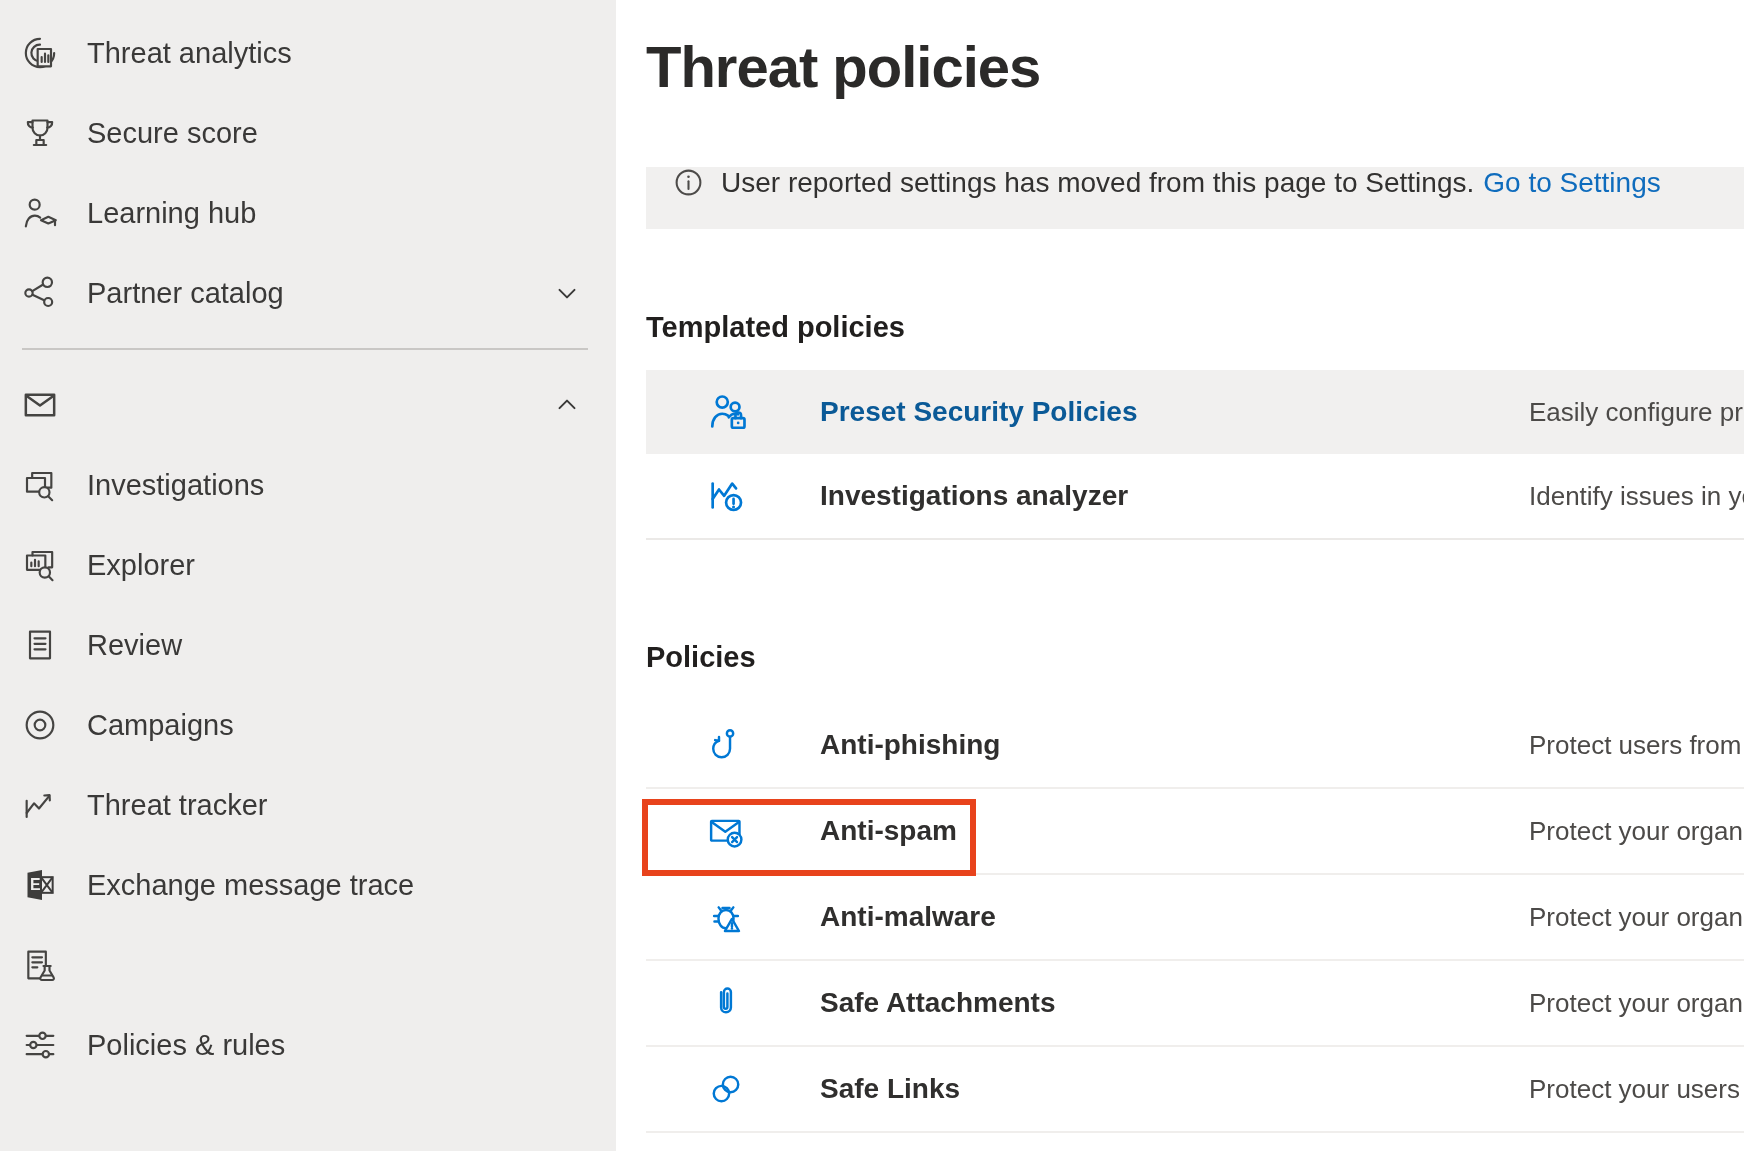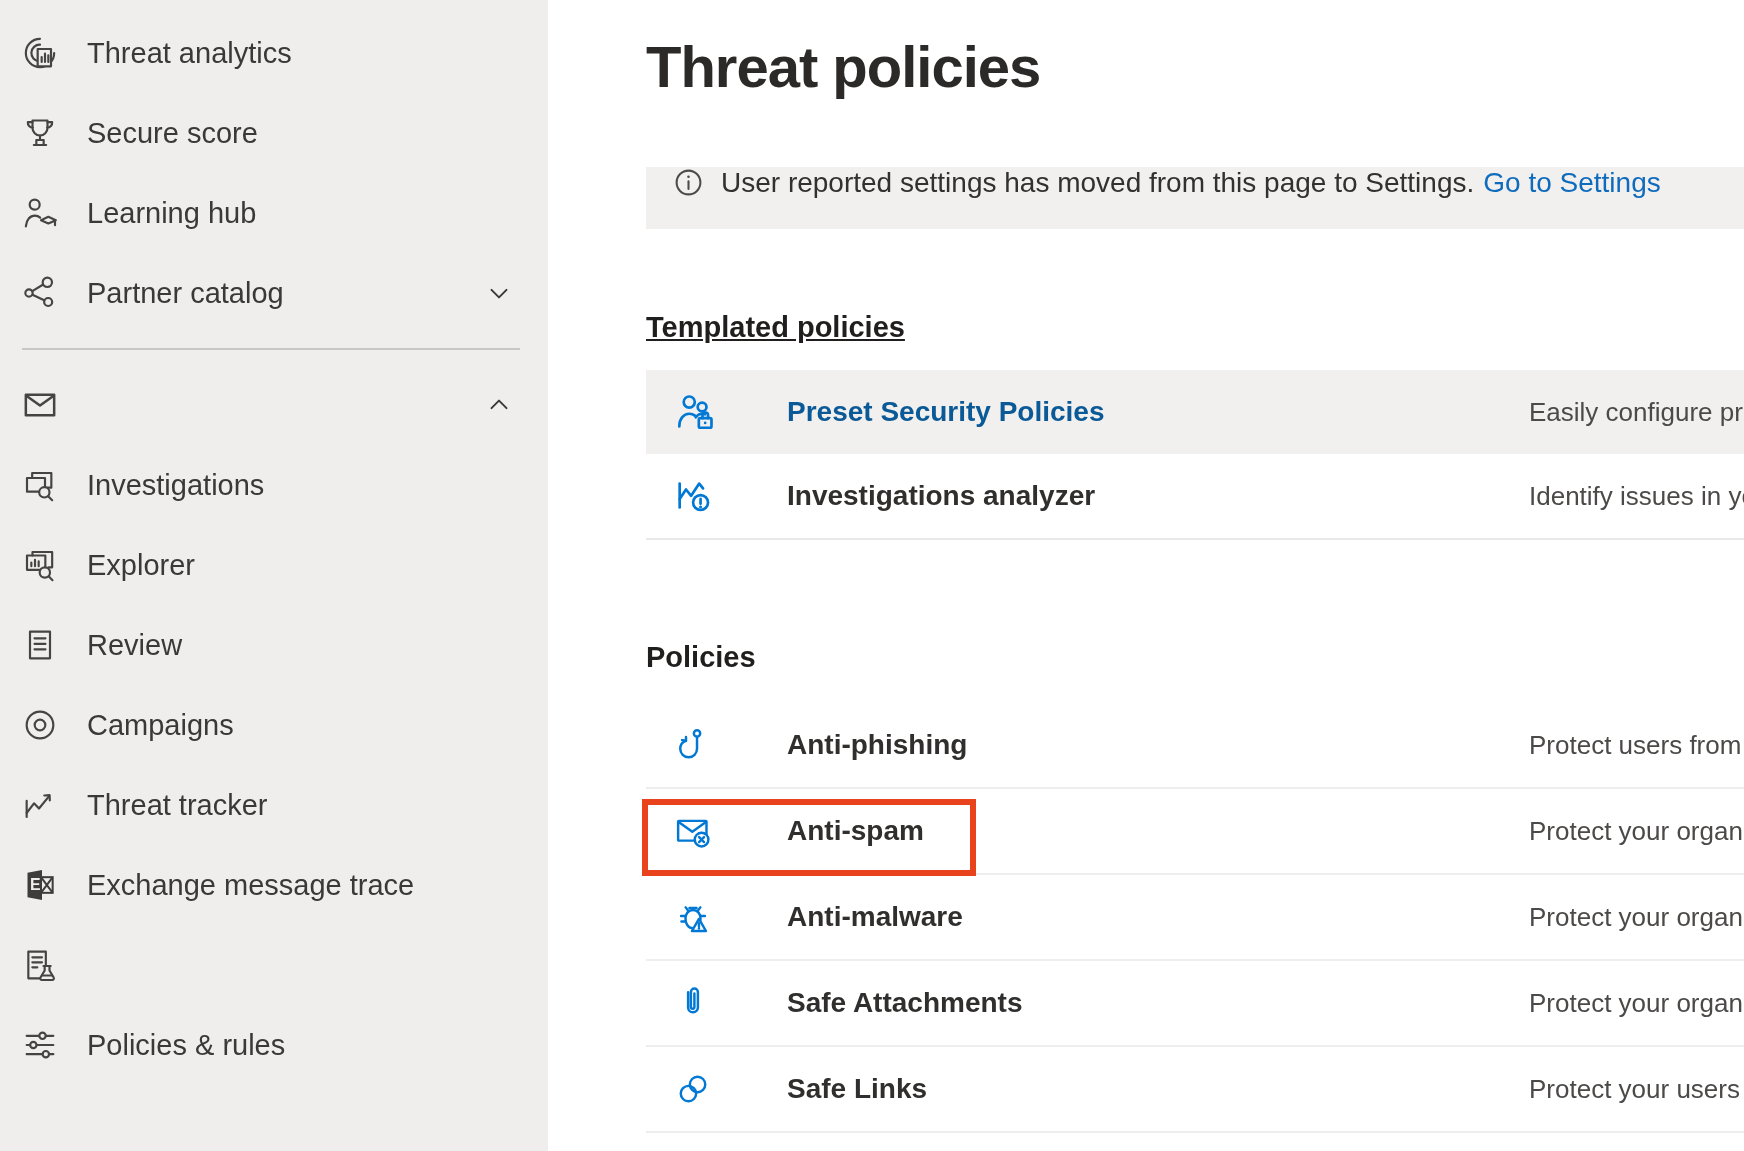--- a/index.html
+++ b/index.html
@@ -4,21 +4,21 @@
 <style>
   * { margin:0; padding:0; box-sizing:border-box; }
   html,body { background:#fff; }
   .page {
     position:relative; width:1744px; height:1151px; overflow:hidden;
     background:#ffffff; color:#323130;
     font-family:"Liberation Sans","DejaVu Sans",sans-serif;
   }
   
   .sidebar {
-    position:absolute; left:0; top:0; width:548px; height:1151px;
+    position:absolute; left:0; top:0; width:616px; height:1151px;
     background:#efeeed; padding-top:13px;
   }
   .nav-item {
     display:flex; align-items:center; height:80px;
     padding:0 34px 0 20px; font-size:29px; color:#3a3938; cursor:pointer;
   }
   .nav-icon { width:40px; height:40px; flex:0 0 40px; margin-right:27px; color:#454442; }
   .nav-icon svg { width:100%; height:100%; display:block; }
   .nav-label { white-space:nowrap; }
   .nav-item.bold .nav-label { font-weight:bold; color:#272625; }
@@ -36,26 +36,26 @@
     font-size:28px; color:#323130;
   }
   .banner-info { width:31px; height:31px; flex:0 0 31px; margin:0 17px 0 27px; color:#4d4b49; }
   .banner-info svg { width:100%; height:100%; display:block; }
   .banner-text { white-space:nowrap; }
   .banner-link { color:#0f6cbd; margin-left:9px; white-space:nowrap; cursor:pointer; text-decoration:none; }
   .section-heading {
     position:absolute; left:646px; font-size:29px; font-weight:bold; color:#211f1e;
     white-space:nowrap;
   }
-  #heading-templated { top:311px;text-decoration:underline; }
+  #heading-templated { top:311px; }
   #heading-policies  { top:641px; }
   .rows { position:absolute; left:646px; width:1098px; }
   #templated-rows { top:370px; border-bottom:2px solid #ebe9e7; }
   #policy-rows    { top:703px; }
-  .row { position:relative; display:flex; align-items:center; height:84px; cursor:pointer; }
+  .row { position:relative; display:flex; align-items:center; height:84px; cursor:pointer;padding-left:33px; }
   #policy-rows .row { height:86px; border-bottom:2px solid #f0eeec; }
   .row-icon { width:46px; height:46px; flex:0 0 46px; margin:0 69px 0 26px; color:#0078d4; }
   #policy-rows .row-icon { width:42px; height:42px; flex:0 0 42px; margin:0 73px 0 26px; }
   .row-icon svg { width:100%; height:100%; display:block; }
   .row-label { font-size:28px; font-weight:bold; color:#302f2e; white-space:nowrap; }
   .row.highlighted { background:#f1f0ef; }
   .row.highlighted .row-label { color:#0b5a97; }
   .row-desc {
     position:absolute; left:883px; top:50%; transform:translateY(-50%);
     font-size:26px; color:#4c4a48; white-space:nowrap;

